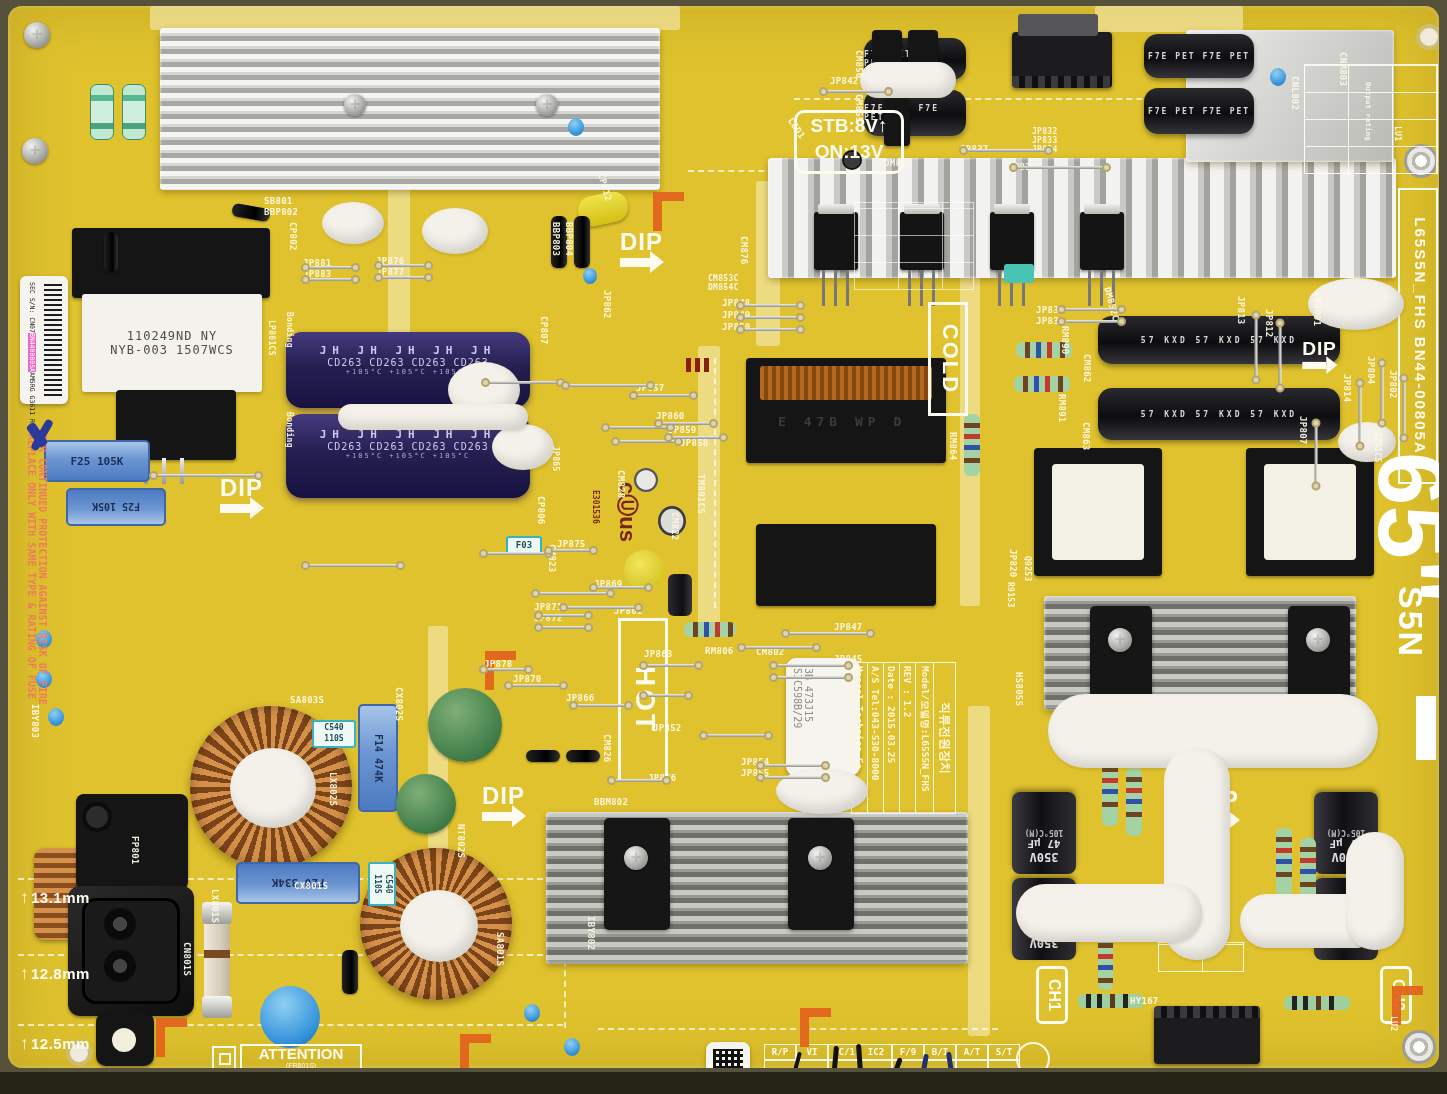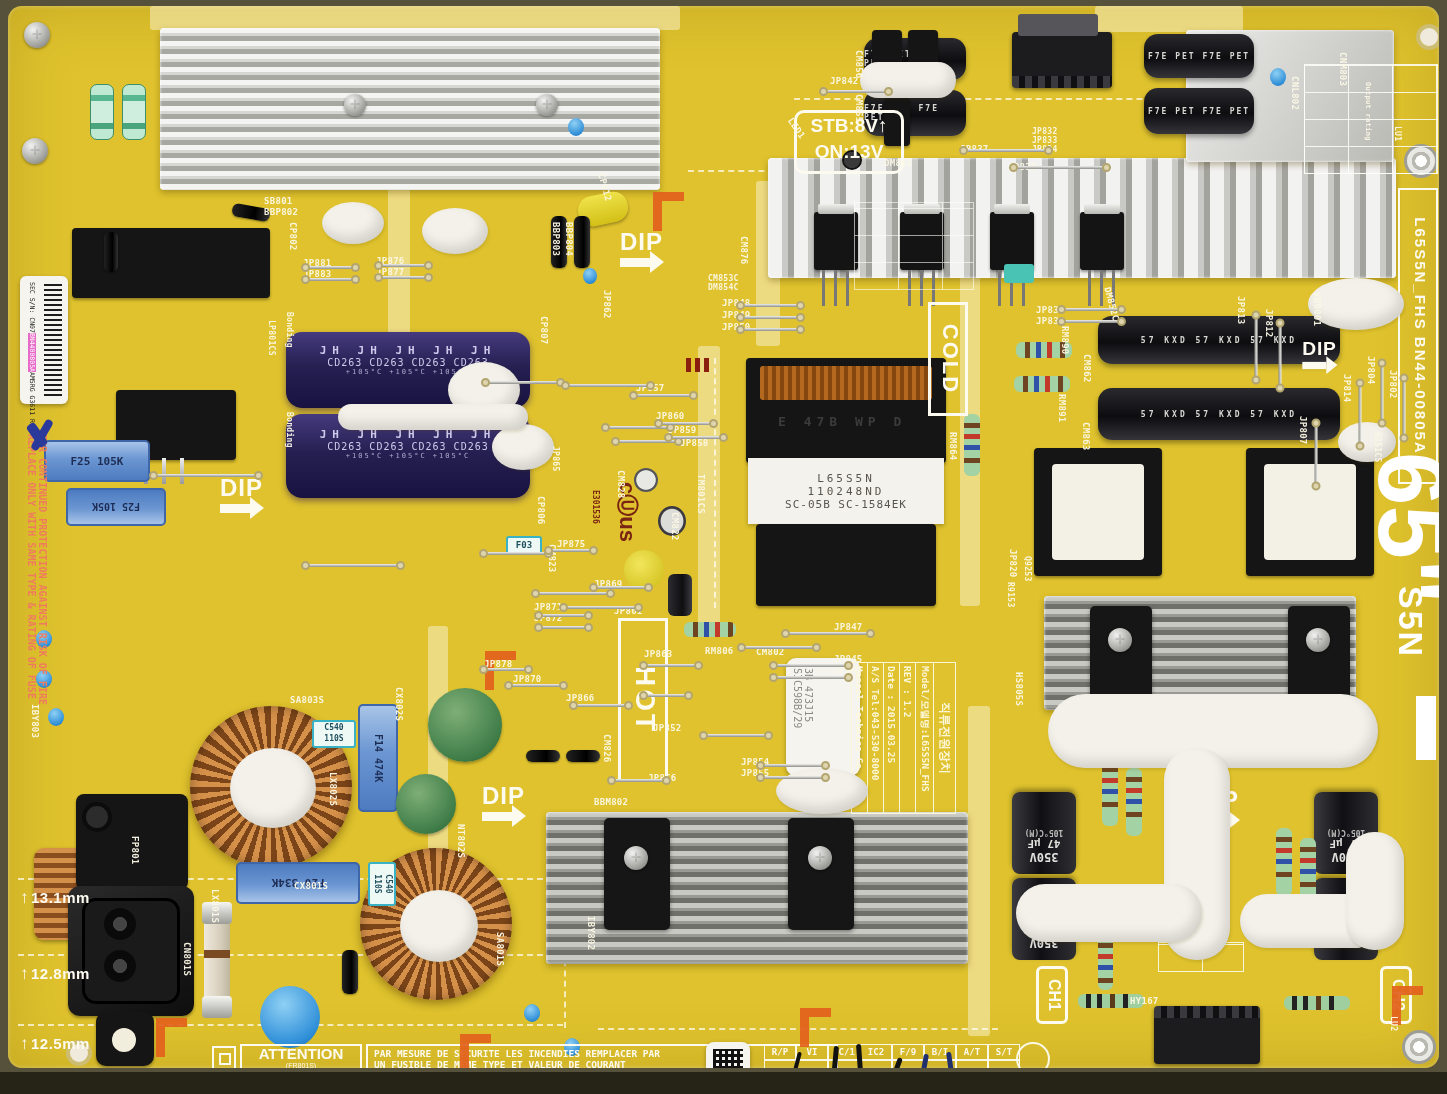--- a/index.html
+++ b/index.html
@@ -135,35 +135,34 @@
       </div>
     <div class="to220" style="left:982px;top:206px">
         <div class="legs"></div>
       </div>
     <div class="to220" style="left:1072px;top:206px">
         <div class="legs"></div>
       </div>
     <div class="abs" style="left:996px;top:258px;width:30px;height:19px;background:#49c4b4;border-radius:3px"></div>
 
     <div class="blackbox" style="left:64px;top:222px;width:198px;height:70px"></div>
+    <div class="abs" style="left:74px;top:288px;width:180px;height:98px;background:#f4f2ec;border-radius:3px;display:flex;flex-direction:column;align-items:center;justify-content:center;box-shadow:0 2px 4px rgba(0,0,0,.25)">
+      <span class="ymark" style="font-size:12px;color:#4c4c48;letter-spacing:1px">110249ND NY</span>
+      <span class="ymark" style="font-size:12px;color:#4c4c48;letter-spacing:1px">NYB-003 1507WCS</span>
+    </div>
     <div class="blackbox" style="left:108px;top:384px;width:120px;height:70px"></div>
     <div class="pin3" style="left:136px;top:452px">
         <i></i>
         <i></i>
         <i></i>
       </div>
 
     <div class="blackbox" style="left:738px;top:352px;width:200px;height:105px"></div>
     <div class="abs" style="left:752px;top:360px;width:172px;height:34px;background:repeating-linear-gradient(90deg,#b5691f 0 4px,#84470f 4px 8px);border-radius:3px"></div>
     <div class="abs ymark" style="left:770px;top:408px;font-size:13px;letter-spacing:5px;color:#3b3b3b;font-weight:bold">E 47B WP D</div>
-    <div class="abs" style="left:740px;top:452px;width:196px;height:66px;background:#f4f2ec;display:flex;flex-direction:column;align-items:center;justify-content:center;box-shadow:0 2px 4px rgba(0,0,0,.25)">
-      <span class="ymark" style="font-size:11px;color:#57564e;letter-spacing:3px">L65S5N</span>
-      <span class="ymark" style="font-size:11px;color:#57564e;letter-spacing:3px">110248ND</span>
-      <span class="ymark" style="font-size:11px;color:#57564e;letter-spacing:1px">SC-05B SC-1584EK</span>
-    </div>
     <div class="blackbox" style="left:748px;top:518px;width:180px;height:82px"></div>
 
     <div class="blackbox" style="left:1026px;top:442px;width:128px;height:128px"></div>
     <div class="abs" style="left:1044px;top:458px;width:92px;height:96px;background:#f3f0e6;border-radius:4px"></div>
     <div class="blackbox" style="left:1238px;top:442px;width:128px;height:128px"></div>
     <div class="abs" style="left:1256px;top:458px;width:92px;height:96px;background:#f3f0e6;border-radius:4px"></div>
 
     <div class="purplecap" style="left:278px;top:326px;width:244px;height:76px">
       <div style="margin-top:12px;font-size:11px;letter-spacing:6px;font-weight:bold">JH   JH   JH   JH   JH</div>
       <div style="font-size:10px;letter-spacing:1px">CD263 CD263 CD263 CD263</div>
@@ -375,24 +374,20 @@
     <div class="meas" style="left:12px;top:882px"><span class="ar">↑</span><span>13.1mm</span></div>
     <div class="meas" style="left:12px;top:958px"><span class="ar">↑</span><span>12.8mm</span></div>
     <div class="meas" style="left:12px;top:1028px"><span class="ar">↑</span><span>12.5mm</span></div>
 
     <div class="attn" style="left:204px;top:1040px;width:24px;height:24px">
         <div style="margin:5px;border:2px solid #fdfaf0;width:8px;height:8px"></div>
       </div>
     <div class="attn" style="left:232px;top:1038px;width:122px;height:28px;text-align:center">
       <div style="font-size:15px;font-weight:bold;line-height:16px">ATTENTION</div>
       <div style="font-size:7px;line-height:7px">(FR801S)</div>
-    </div>
-    <div class="attn" style="left:358px;top:1038px;width:472px;height:28px;padding:2px 6px;font-size:9.5px;font-weight:bold;line-height:11px;font-family:'DejaVu Sans Mono',monospace">
-      <div>PAR MESURE DE SECURITE LES INCENDIES REMPLACER PAR</div>
-      <div>UN FUSIBLE DE MEME TYPE ET VALEUR DE COURANT</div>
     </div>
 
     <div class="sticker" style="left:698px;top:1036px;width:44px;height:46px;border-radius:8px">
       <div class="abs" style="left:7px;top:7px;width:30px;height:32px;background:
         repeating-linear-gradient(0deg,#111 0 3px,transparent 3px 6px),
         repeating-linear-gradient(90deg,#111 0 3px,transparent 3px 6px)"></div>
     </div>
     <div class="cellrow" style="left:756px;top:1038px">
         <div class="c">R/P</div>
         <div class="c">VI</div>

